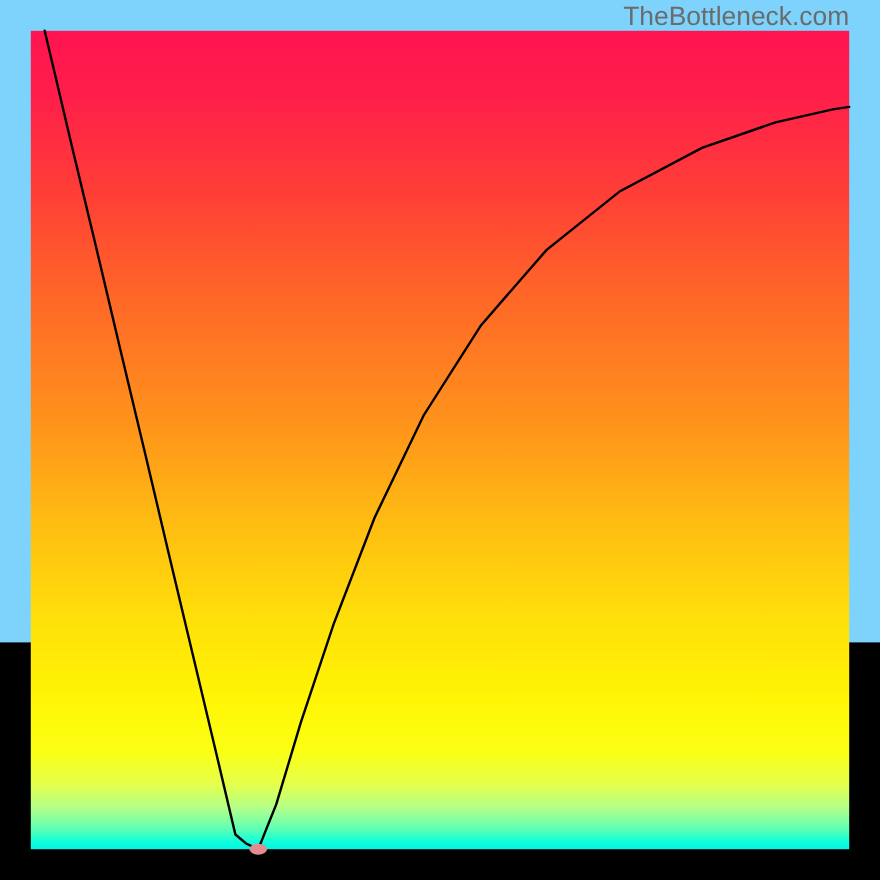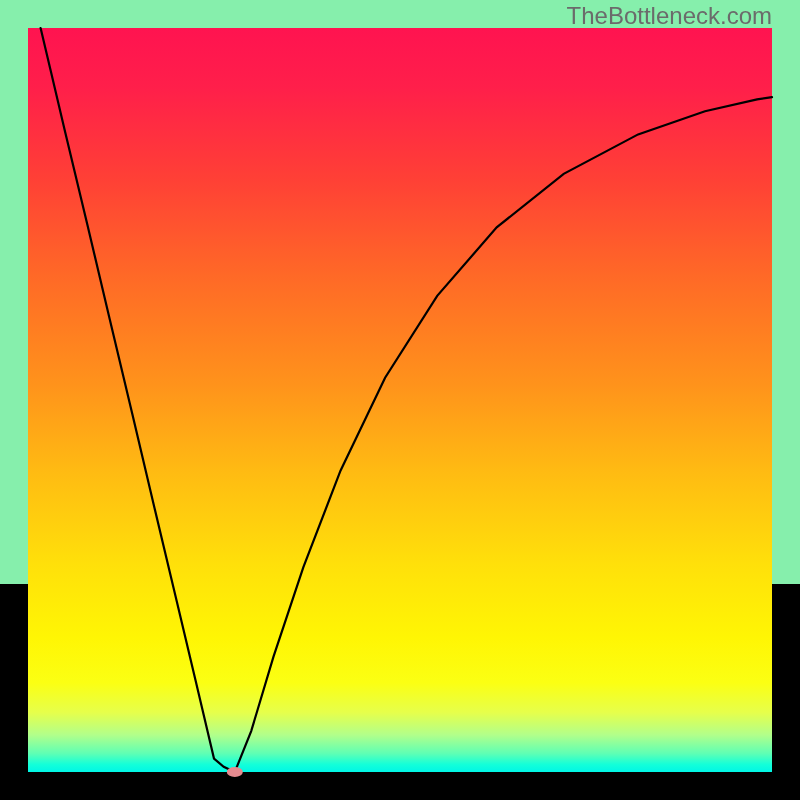--- a/index.html
+++ b/index.html
@@ -9,21 +9,21 @@
     height: 800px;
     background: #000000;
     overflow: hidden;
   }
   .frame {
     position: absolute;
     top: 0;
     left: 0;
     width: 800px;
     height: 584px;
-    background: #86efac;
+    background: #7dd3fc;
   }
   .plot-area {
     position: absolute;
     background: linear-gradient(to bottom,
       #ff1350 0%,
       #ff1f4a 8%,
       #ff3f36 20%,
       #ff6827 33%,
       #ff931b 48%,
       #ffbc12 60%,

